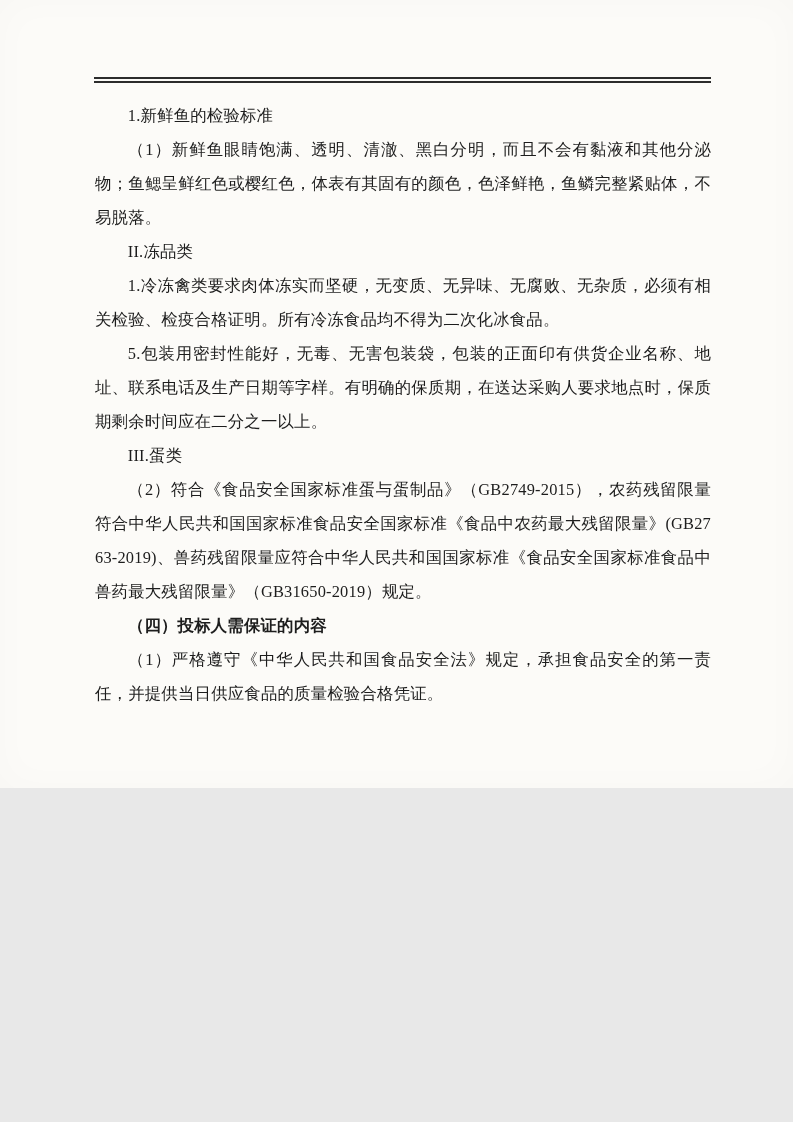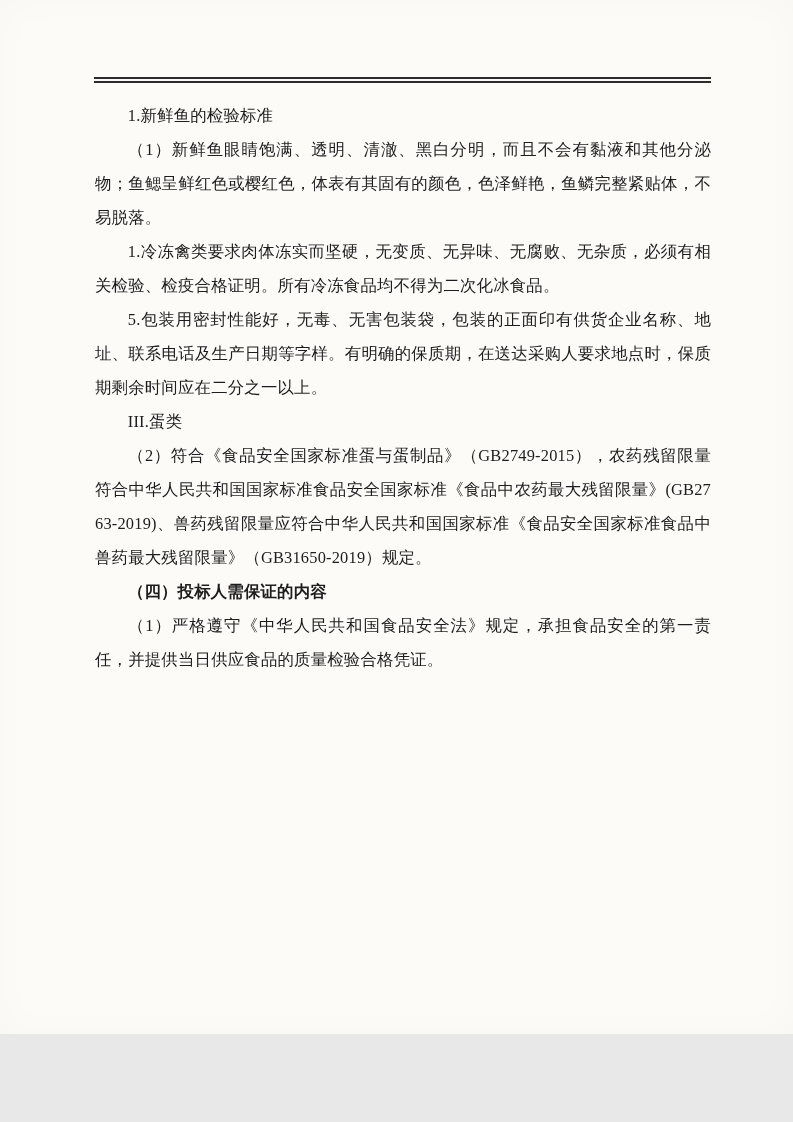--- a/index.html
+++ b/index.html
@@ -3,21 +3,21 @@
 <meta charset="utf-8">
 <style>
   html, body {
     margin: 0;
     padding: 0;
     background: #e8e8e8;
   }
   .page {
     position: relative;
     width: 793px;
-    height: 1034px;
+    height: 788px;
     margin: 0 auto;
     background: #fcfbf8;
     font-family: "Liberation Serif", "DejaVu Serif", serif;
     color: #1d1d1d;
     overflow: hidden;
     box-shadow: inset 0 0 40px rgba(0,0,0,0.02);
   }
   .header-rule {
     position: absolute;
     left: 94px;
@@ -61,20 +61,21 @@
   }
 </style>
 </head>
 <body>
 
 <div class="page">
   <div class="header-rule"></div>
   <div class="content">
       <p class="para heading">1.新鲜鱼的检验标准</p>
       <p class="para para">（1）新鲜鱼眼睛饱满、透明、清澈、黑白分明，而且不会有黏液和其他分泌物；鱼鳃呈鲜红色或樱红色，体表有其固有的颜色，色泽鲜艳，鱼鳞完整紧贴体，不易脱落。</p>
+      <p class="para heading">II.冻品类</p>
       <p class="para para">1.冷冻禽类要求肉体冻实而坚硬，无变质、无异味、无腐败、无杂质，必须有相关检验、检疫合格证明。所有冷冻食品均不得为二次化冰食品。</p>
       <p class="para para">5.包装用密封性能好，无毒、无害包装袋，包装的正面印有供货企业名称、地址、联系电话及生产日期等字样。有明确的保质期，在送达采购人要求地点时，保质期剩余时间应在二分之一以上。</p>
       <p class="para heading">III.蛋类</p>
       <p class="para para">（2）符合《食品安全国家标准蛋与蛋制品》（GB2749-2015），农药残留限量符合中华人民共和国国家标准食品安全国家标准《食品中农药最大残留限量》(GB2763-2019)、兽药残留限量应符合中华人民共和国国家标准《食品安全国家标准食品中兽药最大残留限量》（GB31650-2019）规定。</p>
       <p class="para heading-bold">（四）投标人需保证的内容</p>
       <p class="para para">（1）严格遵守《中华人民共和国食品安全法》规定，承担食品安全的第一责任，并提供当日供应食品的质量检验合格凭证。</p>
     </div>
   <div class="page-number">52</div>
 </div>
 

